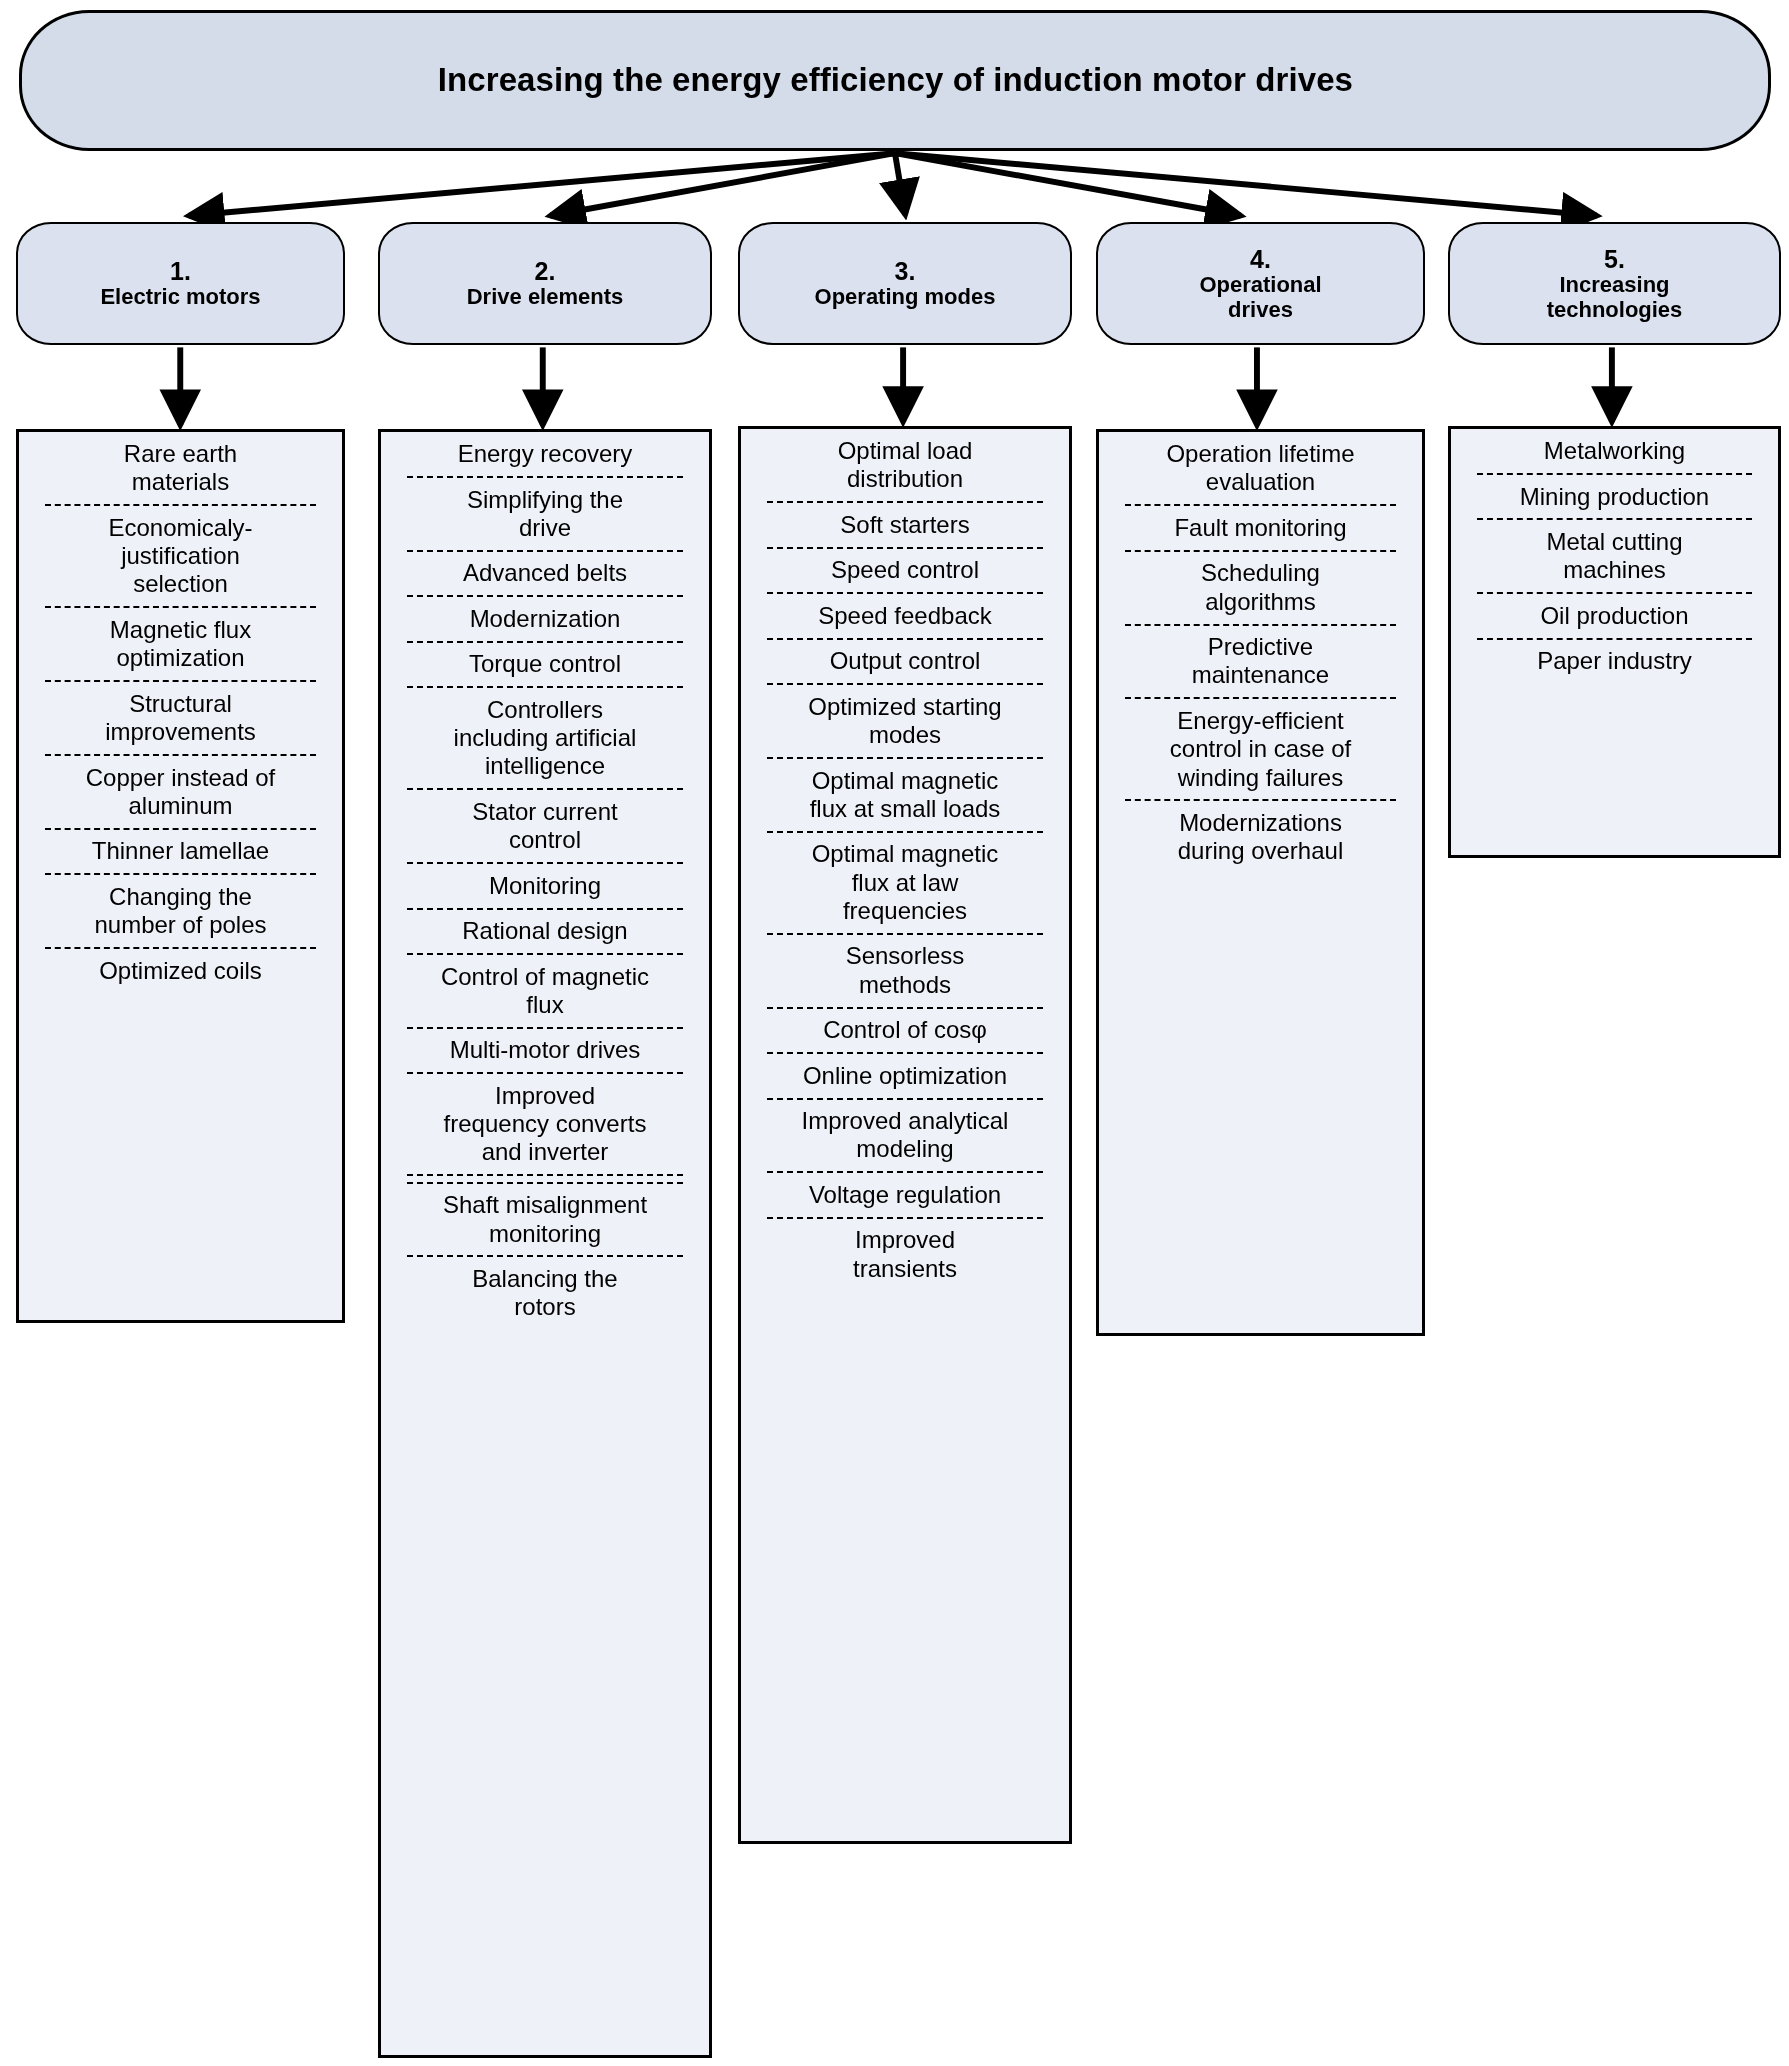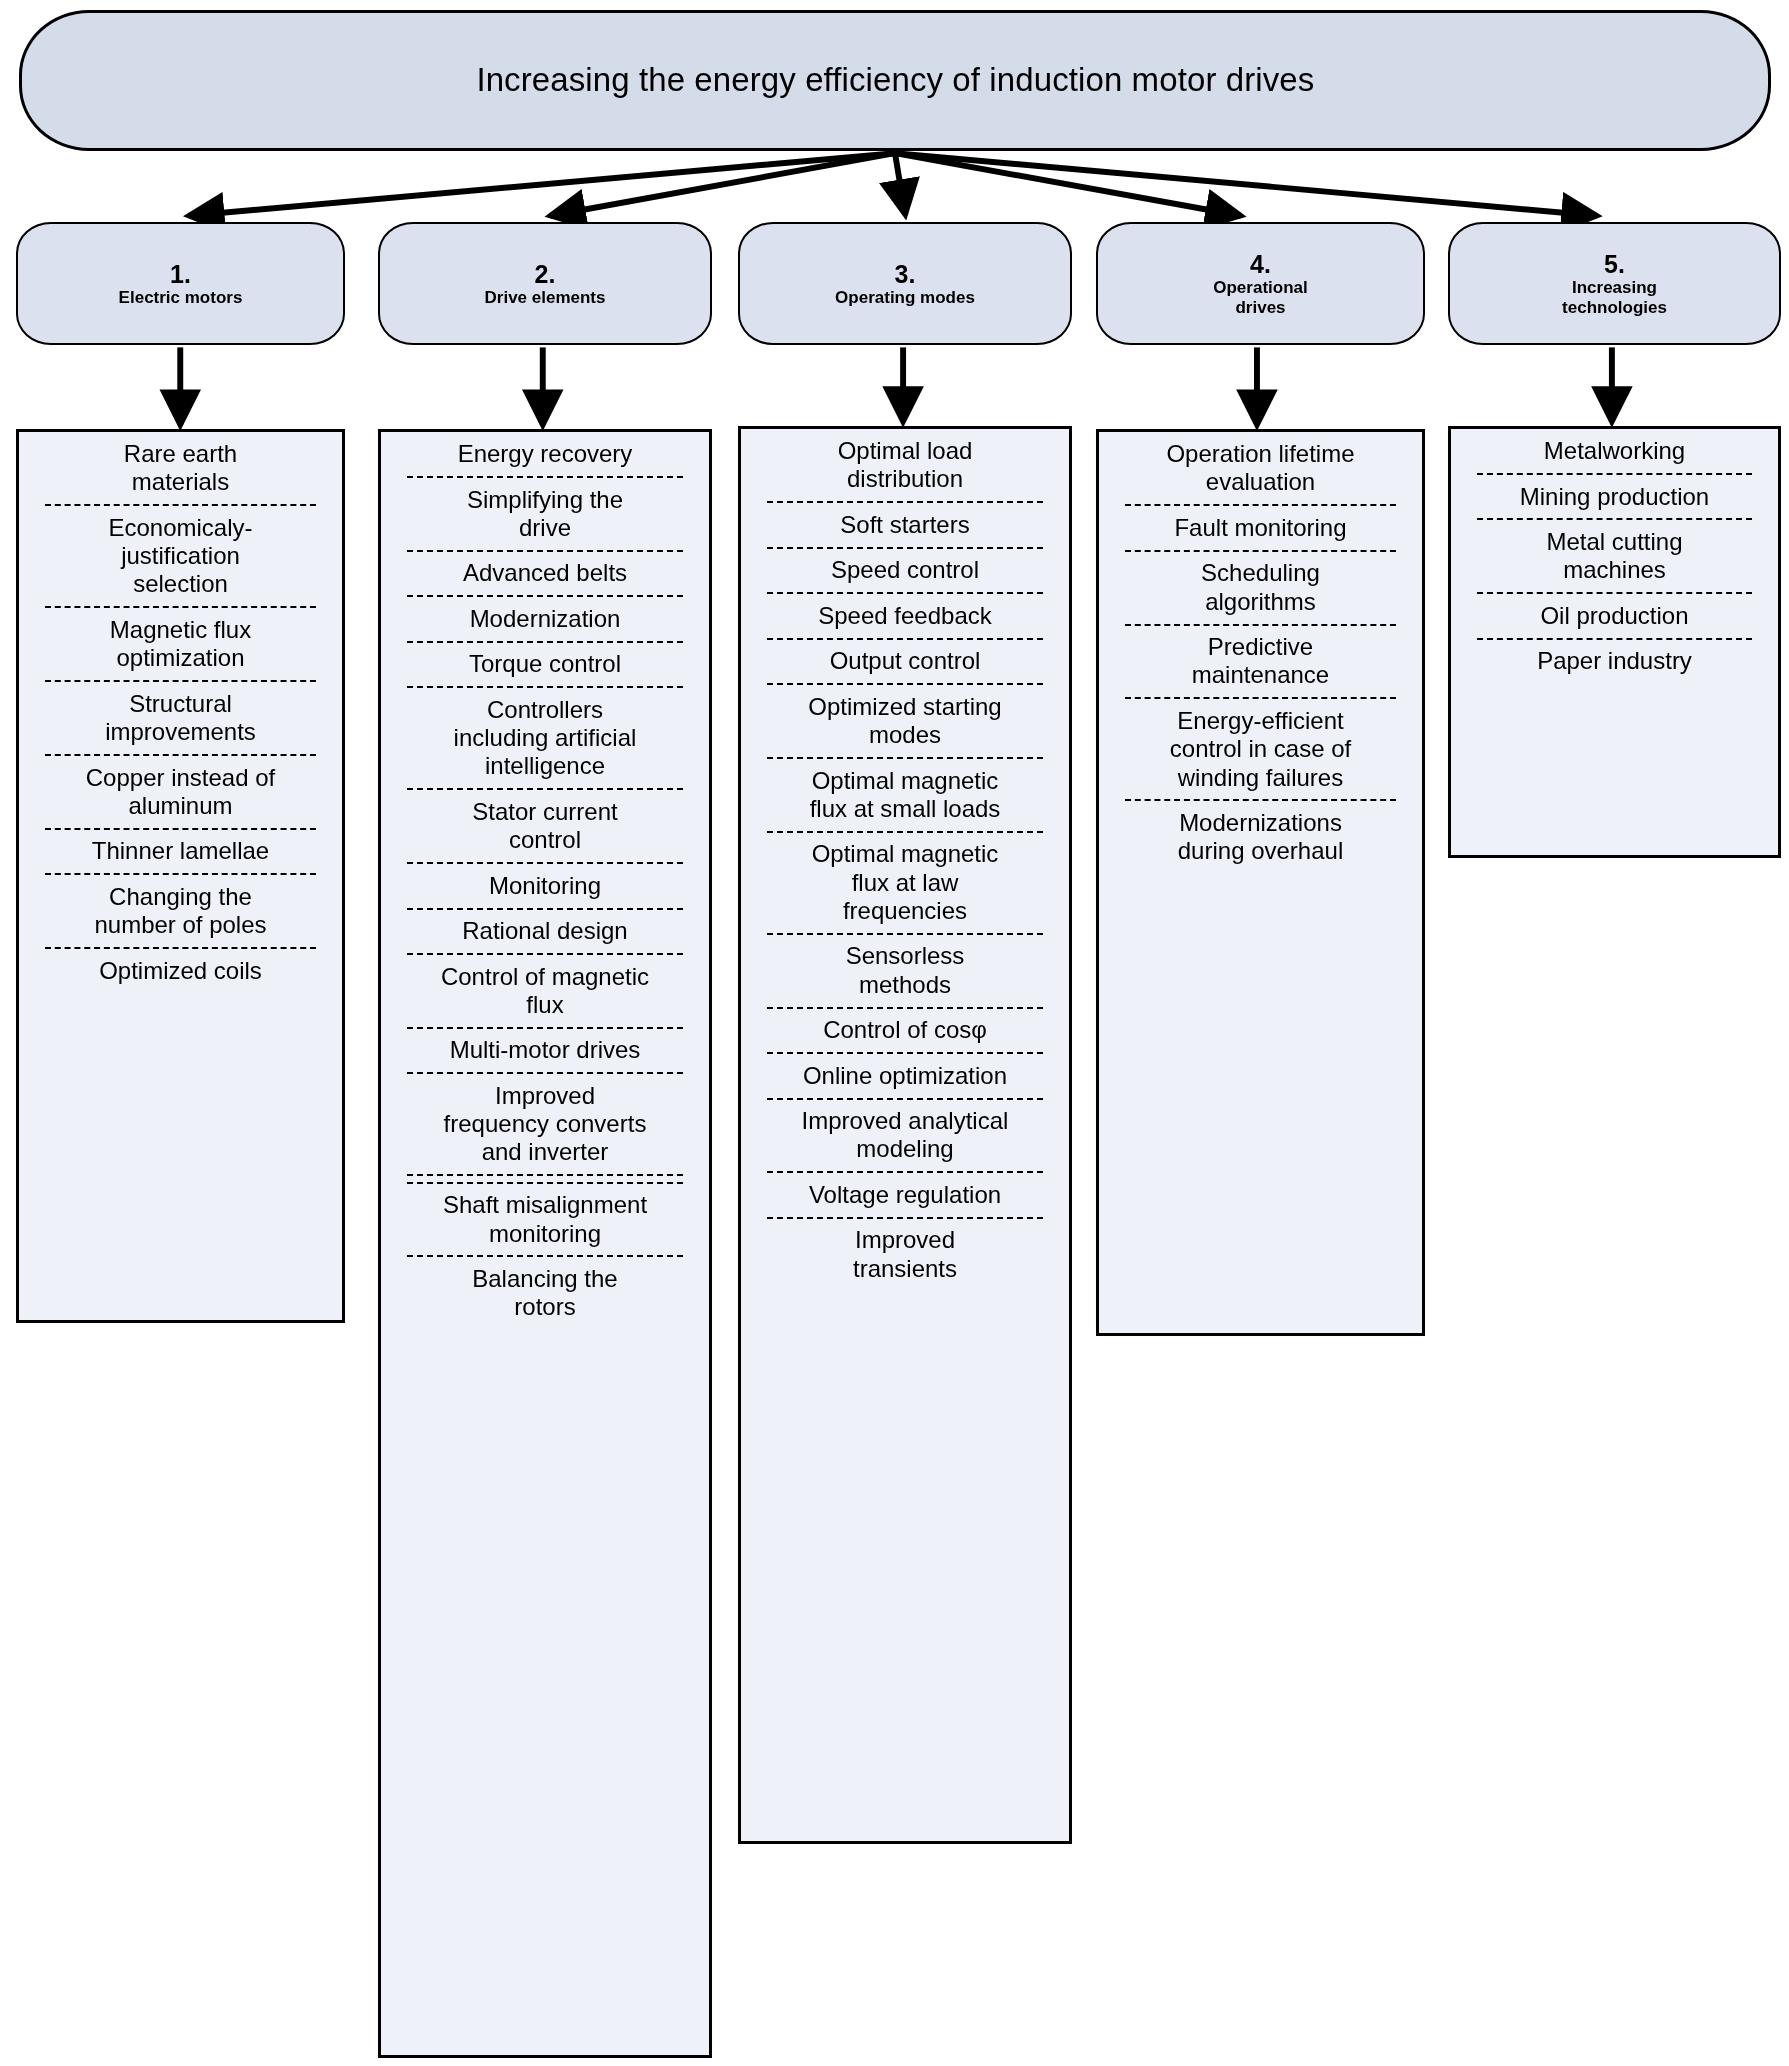--- a/index.html
+++ b/index.html
@@ -35,21 +35,21 @@
     background: #d4dcea;
     border: 3.8px solid #000000;
     border-radius: 70px / 65px;
     display: flex;
     align-items: center;
     justify-content: center;
     z-index: 3;
   }
   #title-box .title-text {
     font-size: 33px;
-    font-weight: normal;
+    font-weight: bold;
     color: #000000;
     text-align: center;
     letter-spacing: 0.1px;
   }
 
   
   .cat-box {
     position: absolute;
     top: 222px;
     height: 123px;
@@ -62,21 +62,21 @@
     justify-content: center;
     z-index: 3;
   }
   .cat-box .cat-num {
     font-size: 25px;
     font-weight: bold;
     color: #000000;
     line-height: 1.12;
   }
   .cat-box .cat-label {
-    font-size: 17px;
+    font-size: 22px;
     font-weight: bold;
     color: #000000;
     line-height: 1.12;
     text-align: center;
     white-space: pre-line;
   }
 
   #cat-1 { left: 16px;   width: 329px; }
   #cat-2 { left: 378px;  width: 334px; }
   #cat-3 { left: 738px; width: 334px; }

